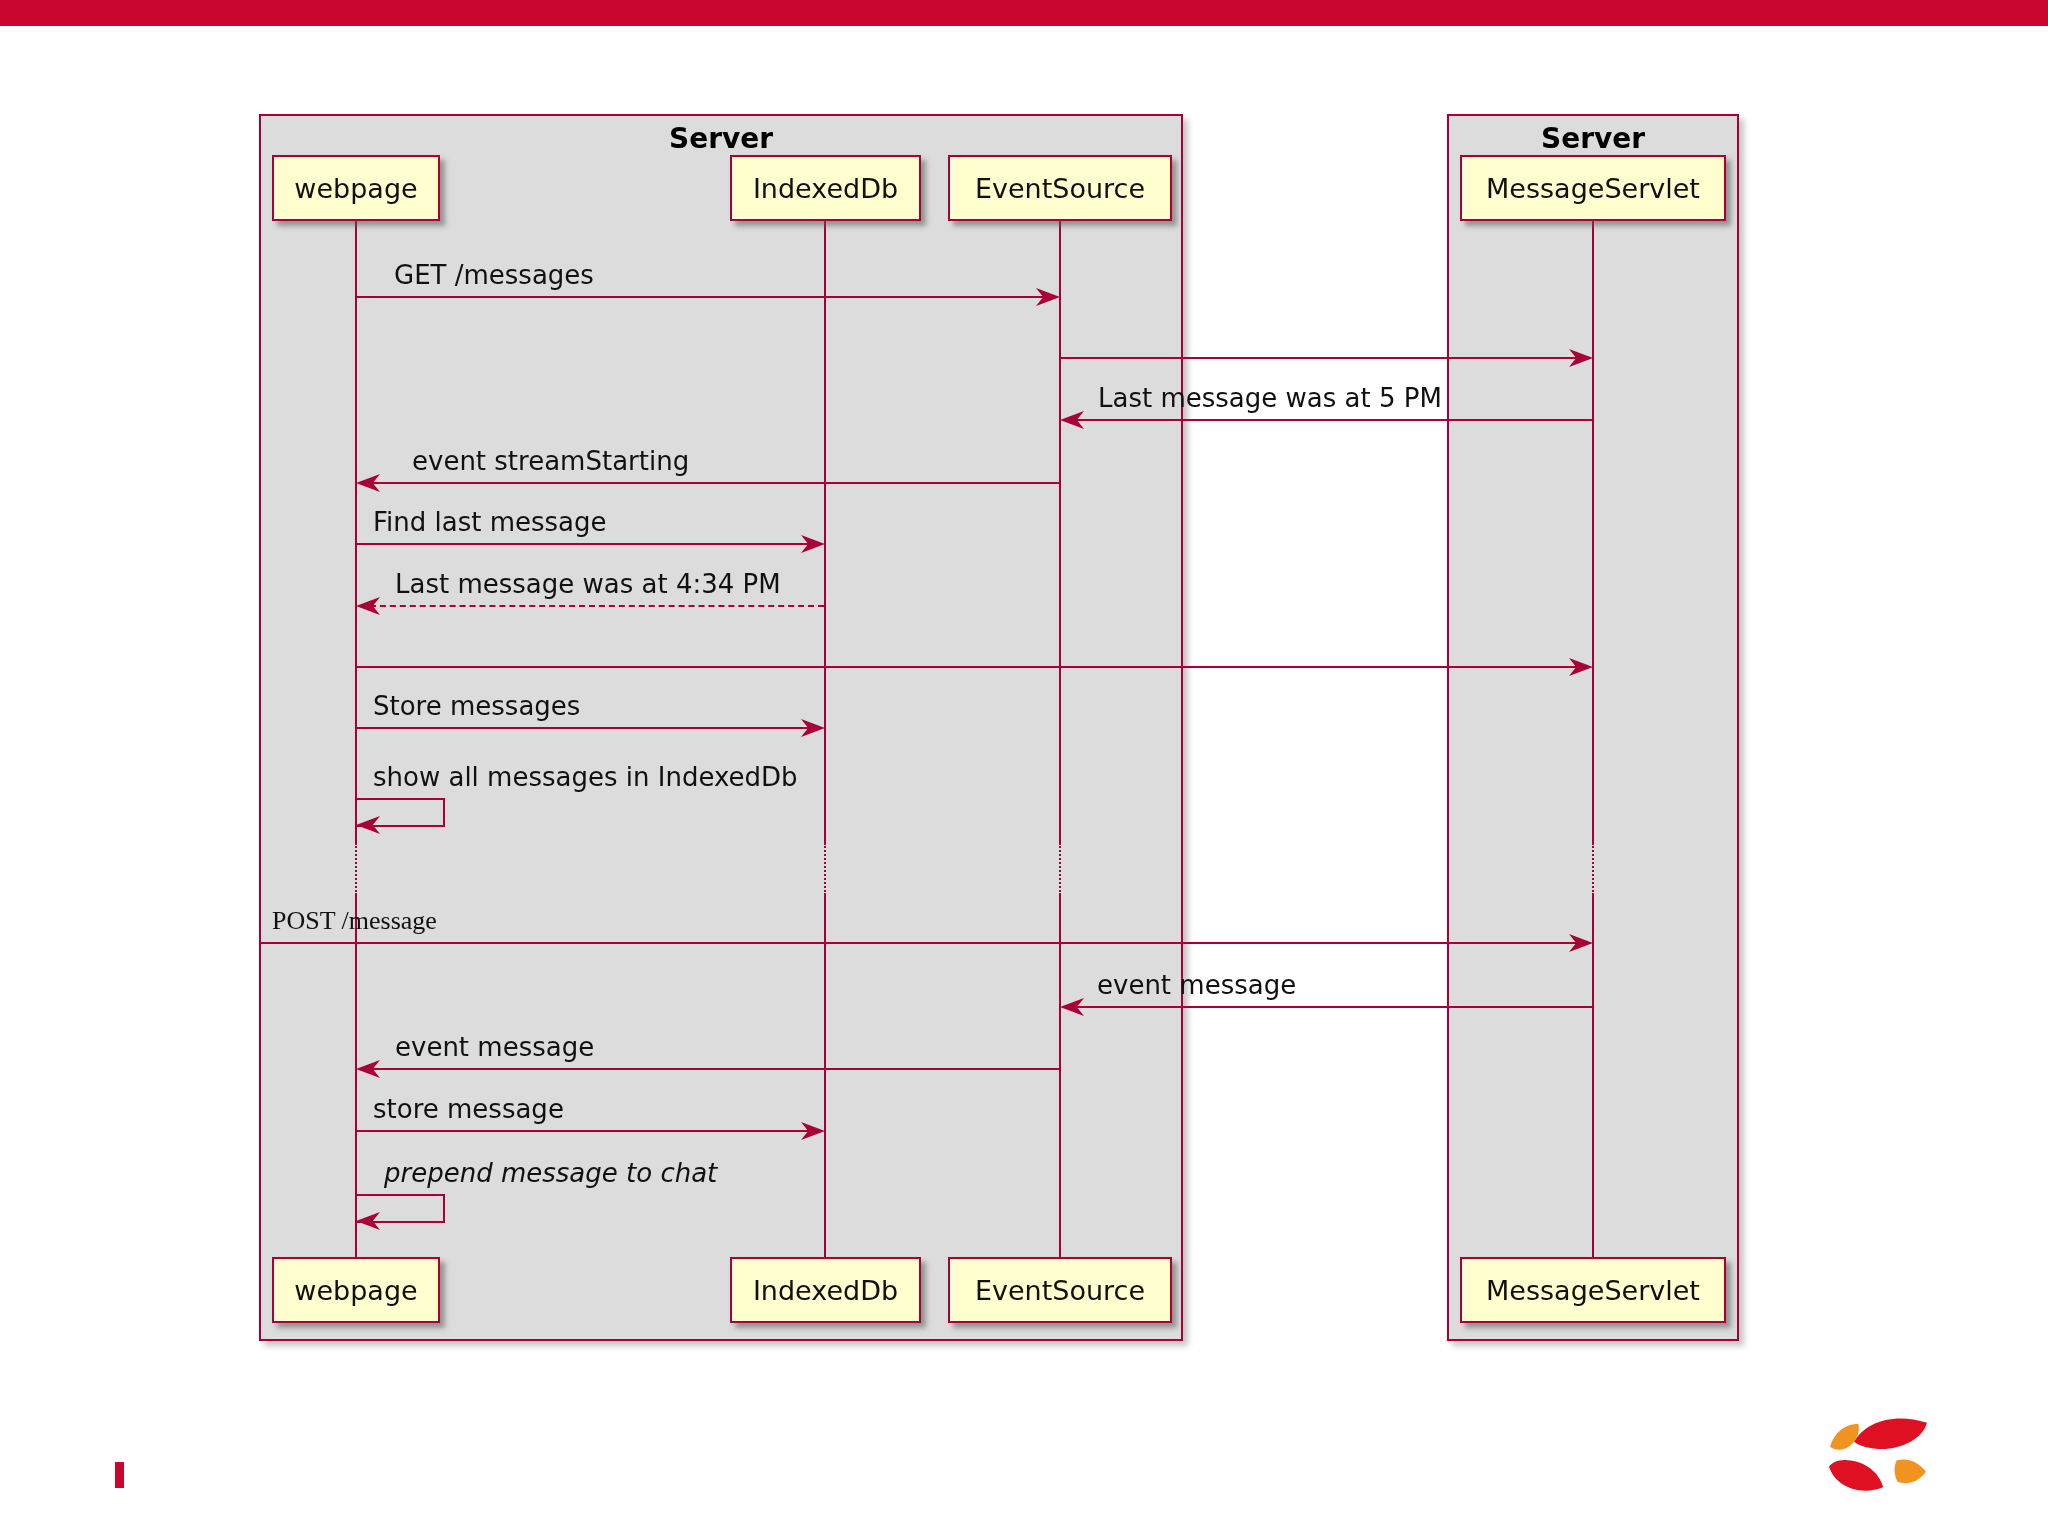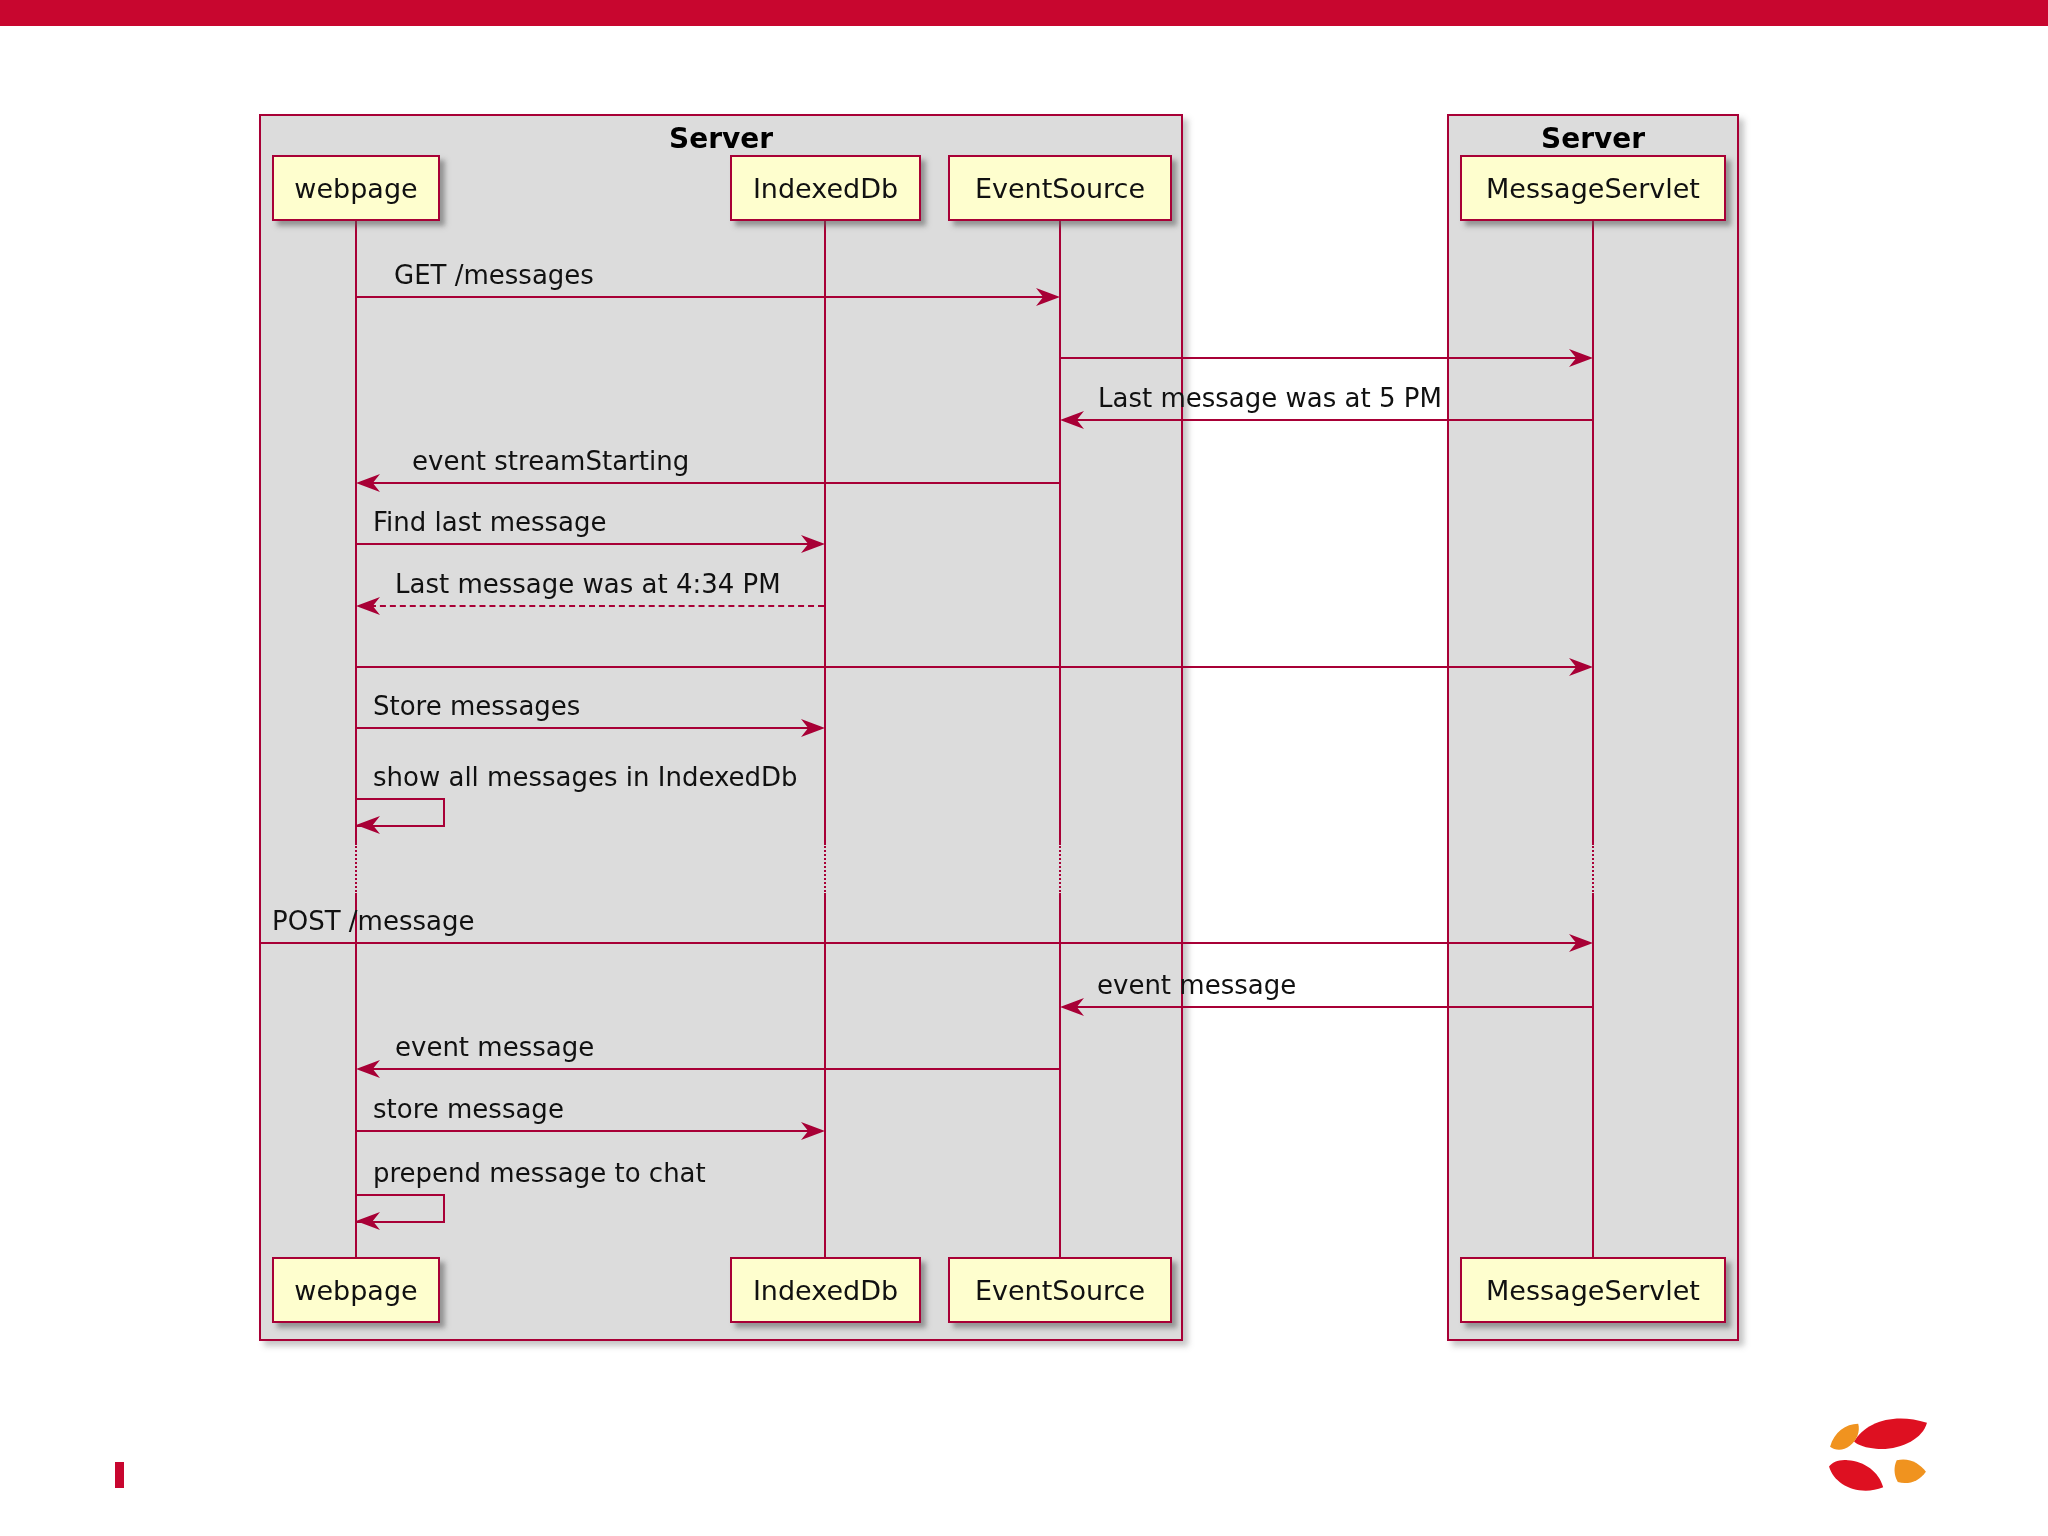--- a/index.html
+++ b/index.html
@@ -107,37 +107,37 @@
   <div class="head right" style="left:1569px;top:658px;"></div>
 
   <div class="msg-label" style="left:373px;top:691px;">Store messages</div>
   <div class="msg-line" style="left:356px;top:727px;width:465px;"></div>
   <div class="head right" style="left:801px;top:719px;"></div>
 
   <div class="msg-label" style="left:373px;top:762px;">show all messages in IndexedDb</div>
   <div class="selfbox" style="left:356px;top:798px;"></div>
   <div class="head left" style="left:356px;top:816px;"></div>
 
-  <div class="msg-label" style="left:272px;top:906px;">POST /message</div>
+  <div class="msg-label" style="left:272px;top:906px;font-family:Liberation Serif, serif;">POST /message</div>
   <div class="msg-line" style="left:259px;top:942px;width:1330px;"></div>
   <div class="head right" style="left:1569px;top:934px;"></div>
 
   <div class="msg-label" style="left:1097px;top:970px;">event message</div>
   <div class="msg-line" style="left:1064px;top:1006px;width:528px;"></div>
   <div class="head left" style="left:1060px;top:998px;"></div>
 
   <div class="msg-label" style="left:395px;top:1032px;">event message</div>
   <div class="msg-line" style="left:360px;top:1068px;width:699px;"></div>
   <div class="head left" style="left:356px;top:1060px;"></div>
 
   <div class="msg-label" style="left:373px;top:1094px;">store message</div>
   <div class="msg-line" style="left:356px;top:1130px;width:465px;"></div>
   <div class="head right" style="left:801px;top:1122px;"></div>
 
-  <div class="msg-label" style="left:373px;top:1158px;">prepend message to chat</div>
+  <div class="msg-label" style="left:384px;top:1158px;font-style:italic;">prepend message to chat</div>
   <div class="selfbox" style="left:356px;top:1194px;"></div>
   <div class="head left" style="left:356px;top:1212px;"></div>
 
   <div class="pbox" style="left:272px;top:1257px;width:168px;">
     <span>webpage</span>
   </div>
   <div class="pbox" style="left:730px;top:1257px;width:191px;">
     <span>IndexedDb</span>
   </div>
   <div class="pbox" style="left:948px;top:1257px;width:224px;">

